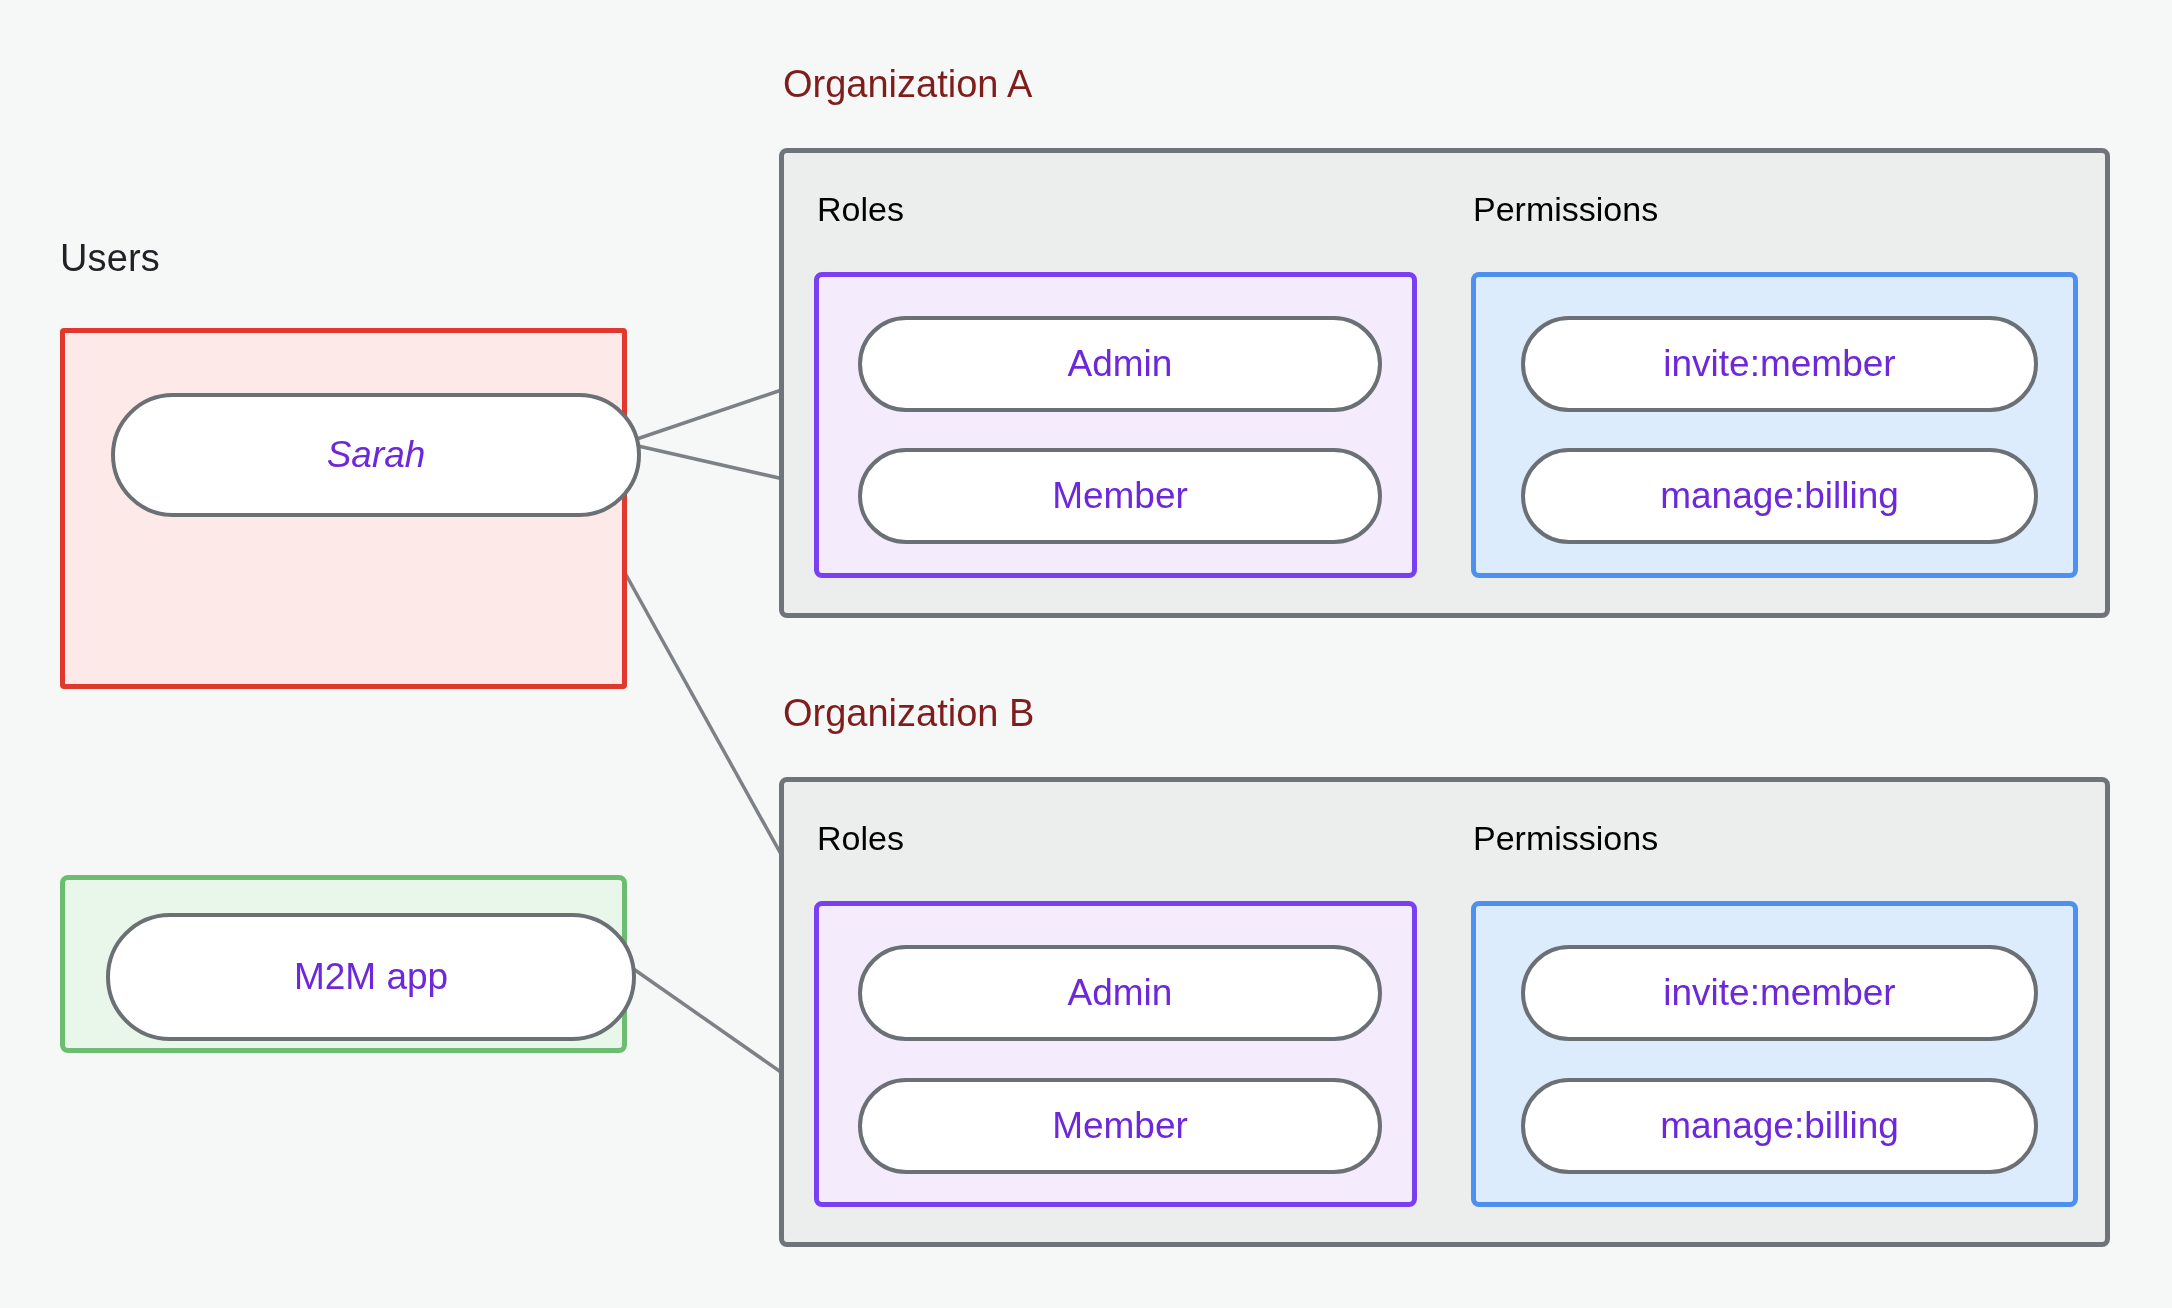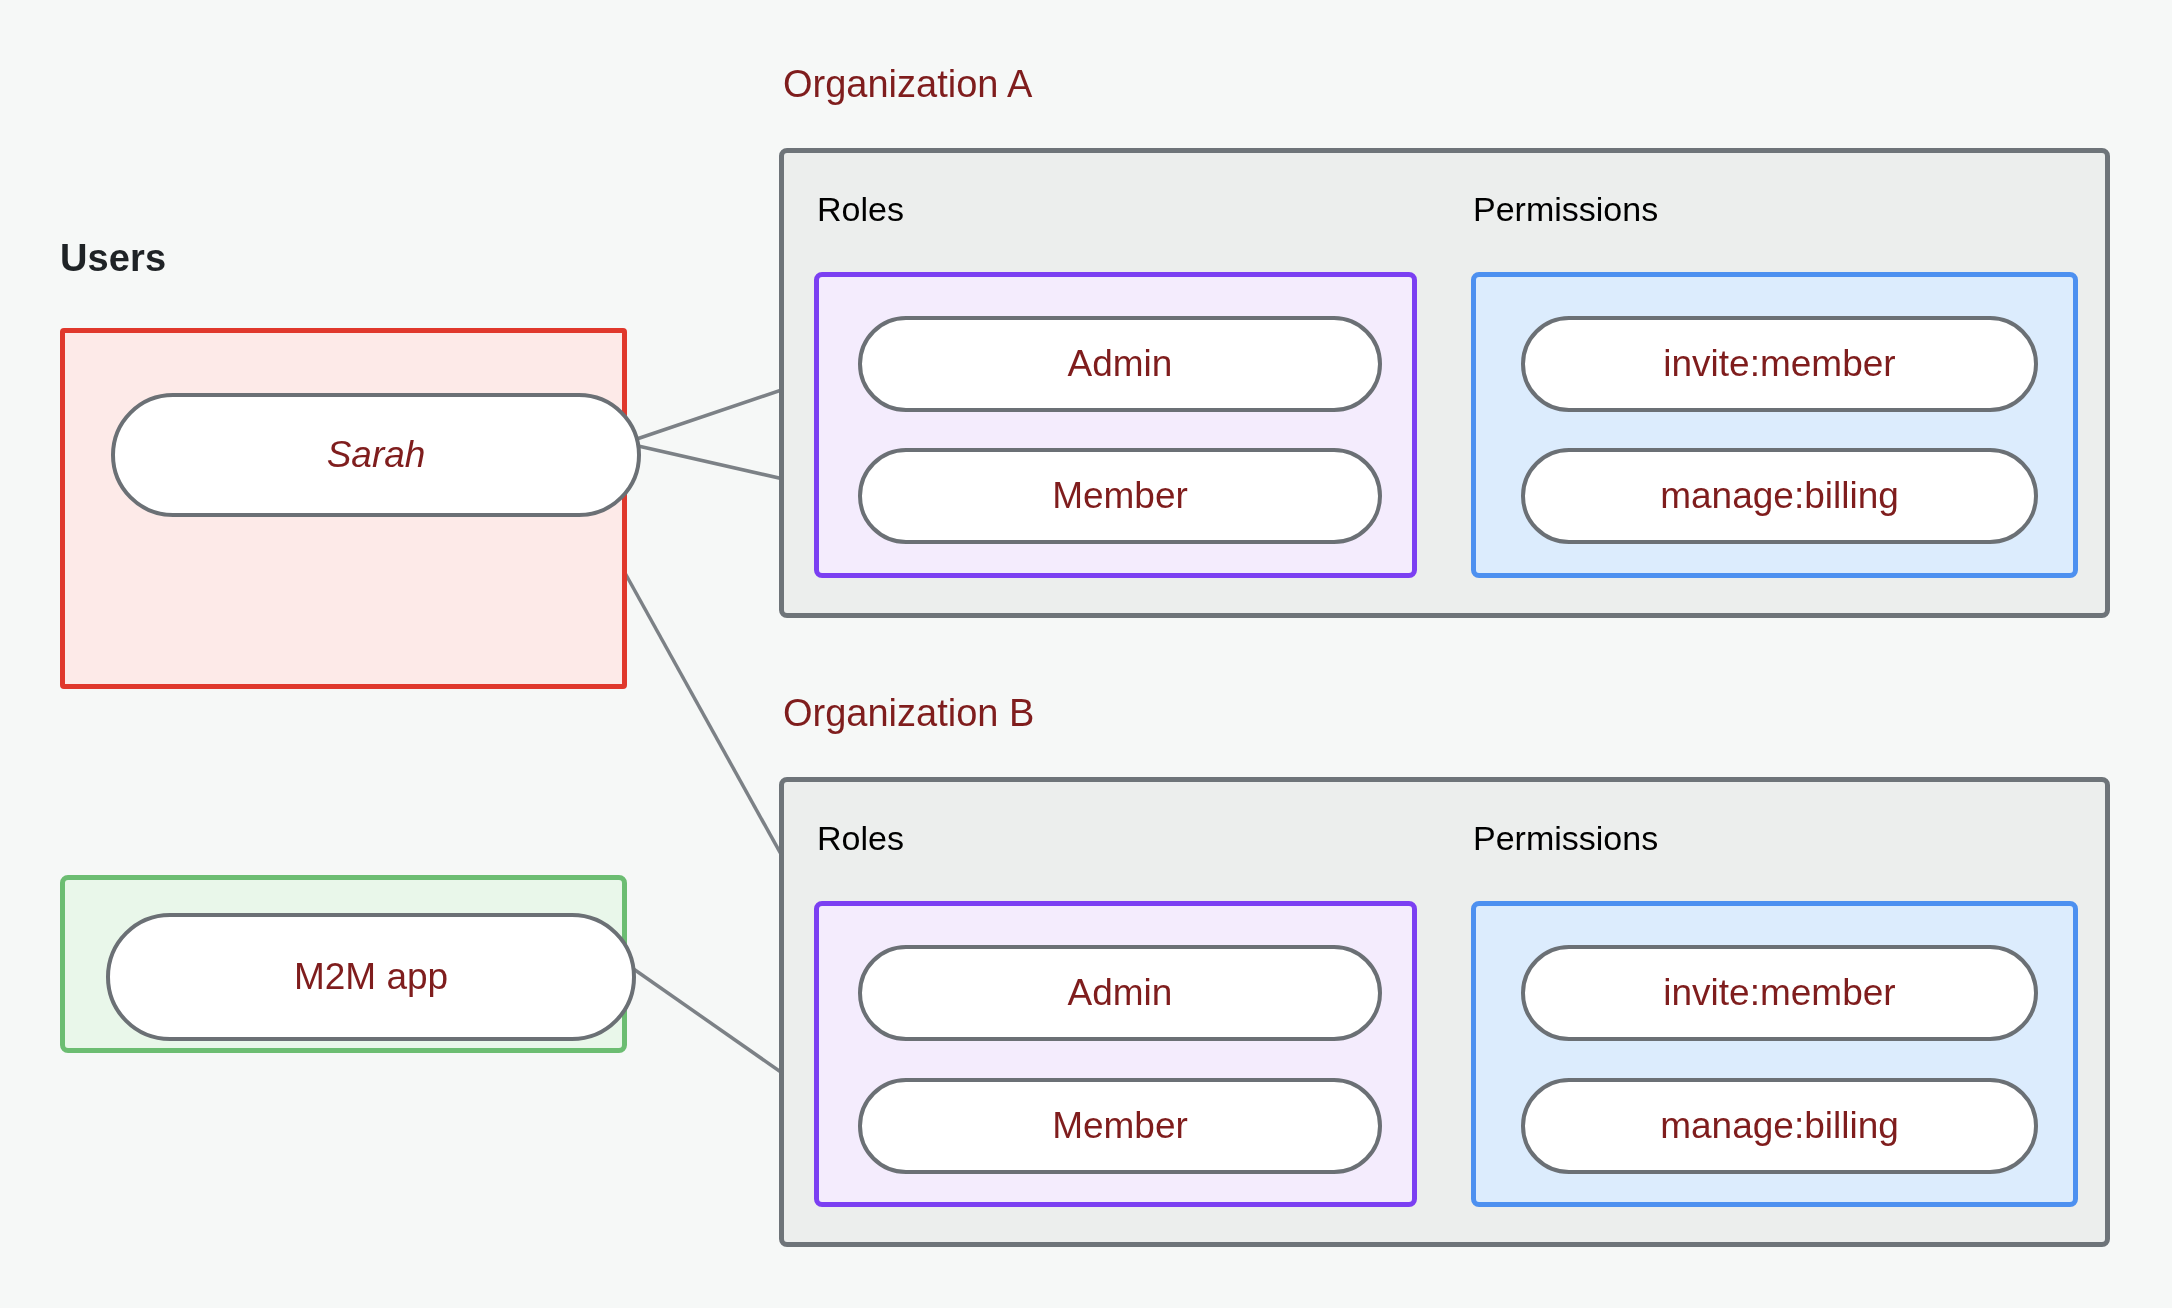--- a/index.html
+++ b/index.html
@@ -32,21 +32,21 @@
 
   
   .group {
     position: absolute;
     box-sizing: border-box;
     z-index: 2;
   }
   .group-title {
     position: absolute;
     font-size: 38px;
-    font-weight: 700;
+    font-weight: 400;
     color: #1f2326;
     white-space: nowrap;
     letter-spacing: 0.1px;
     z-index: 3;
   }
   .org-title {
     position: absolute;
     font-size: 38px;
     font-weight: 400;
     color: #7f1d1d;
@@ -94,21 +94,21 @@
     position: absolute;
     box-sizing: border-box;
     background: #ffffff;
     border: 4px solid #6b7075;
     border-radius: 999px;
     display: flex;
     align-items: center;
     justify-content: center;
     font-size: 37px;
     font-weight: 400;
-    color: #7f1d1d;
+    color: #6d28d9;
     z-index: 3;
     white-space: nowrap;
   }
 </style>
 </head>
 <body>
 
 <div id="canvas">
 
   <svg id="edges" viewBox="0 0 2172 1308" width="2172" height="2172" preserveAspectRatio="none" style="height:1308px">

